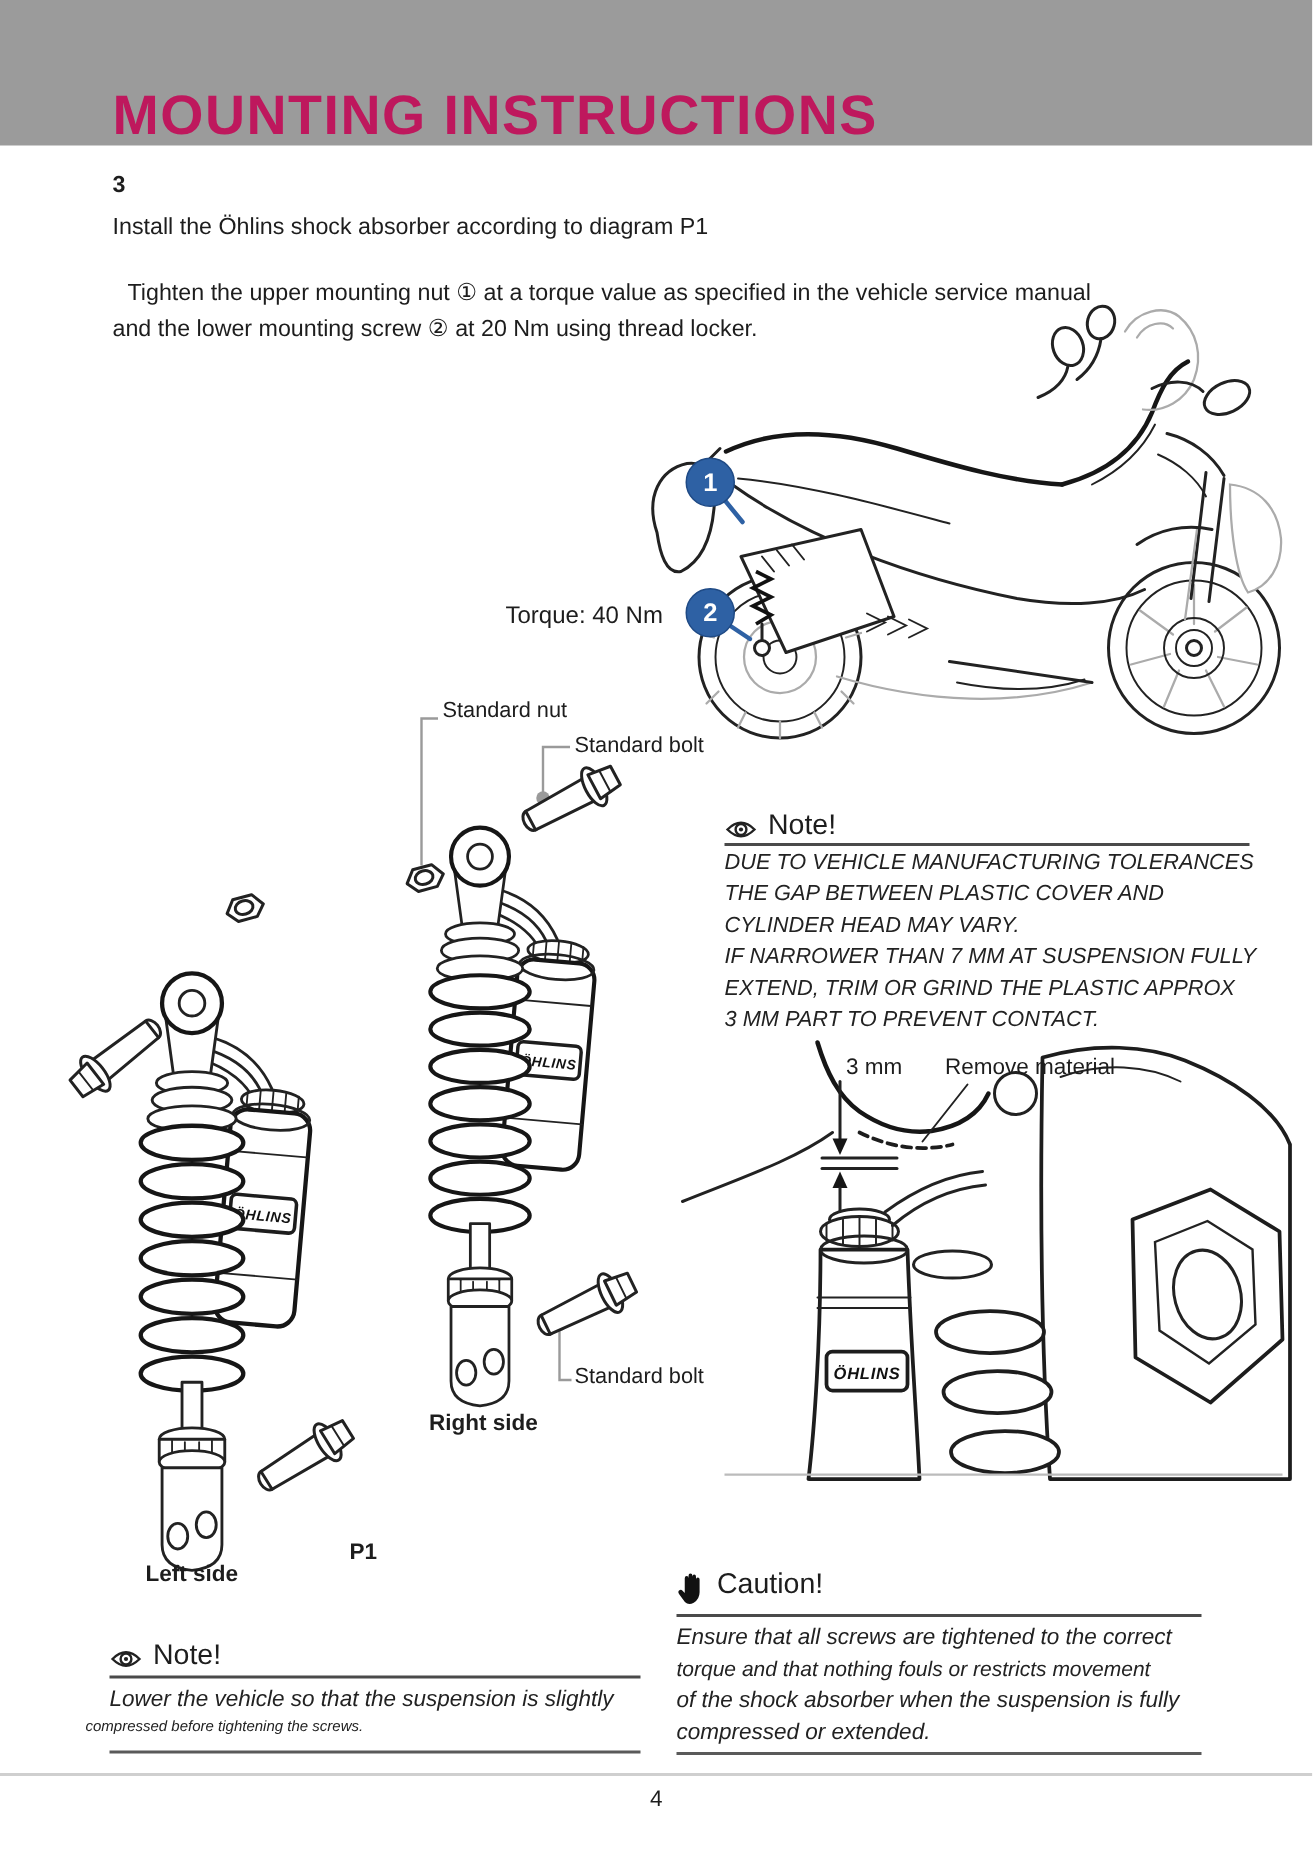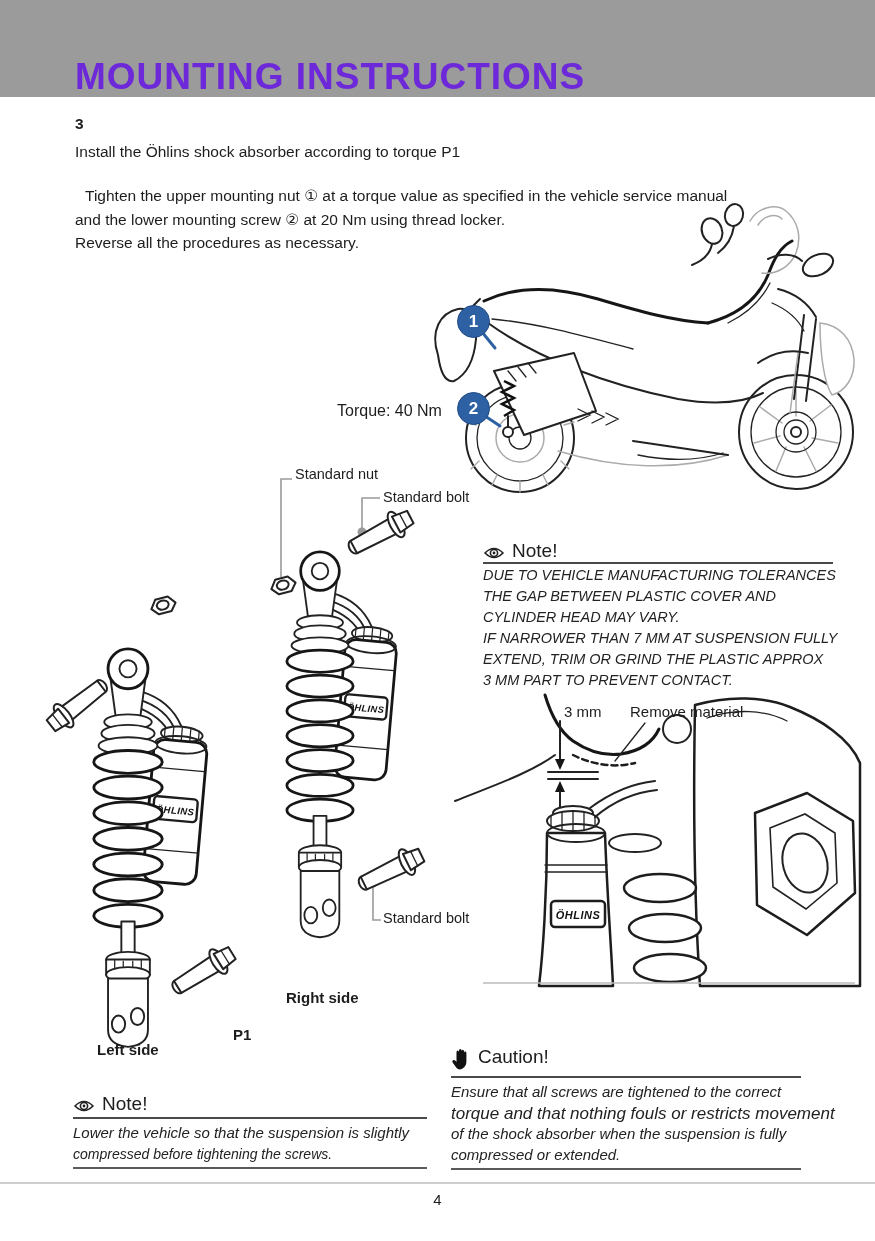--- a/index.html
+++ b/index.html
@@ -1,20 +1,20 @@
 <!DOCTYPE html>
 <html><head>
 <meta charset="utf-8">
 <style>
   html,body{margin:0;padding:0;background:#fff;}
   body{font-family:"Liberation Sans","DejaVu Sans",sans-serif;color:#1d1d1d;}
   #page{position:relative;width:875px;height:1241px;background:#fff;overflow:hidden;}
   .abs{position:absolute;}
   .banner{left:0;top:0;width:875px;height:97px;background:#9b9b9b;}
-  .title{left:75px;top:56px;font-size:37px;font-weight:bold;color:#6d28d9;letter-spacing:1px;white-space:nowrap;}
+  .title{left:75px;top:56px;font-size:37px;font-weight:bold;color:#be185d;letter-spacing:1px;white-space:nowrap;}
   .body-text{font-size:15.5px;line-height:23px;white-space:nowrap;}
   .b{font-weight:bold;}
   .sec-title{font-size:19px;font-weight:normal;white-space:nowrap;}
   .note-line{font-size:14.5px;font-style:italic;white-space:nowrap;color:#222;}
   .rule{background:#4a4a4a;height:2px;}
   .rule.thin{height:1.5px;background:#5a5a5a;}
   .fig-label{font-size:14.5px;white-space:nowrap;}
   .side-label{font-size:15px;font-weight:bold;white-space:nowrap;}
   .callout{width:31px;height:31px;border-radius:50%;background:#2e61a4;border:1.5px solid #1f4a85;
            color:#fff;font-size:17px;font-weight:bold;text-align:center;line-height:31px;}
@@ -36,24 +36,23 @@
 </style>
 </head>
 <body>
 
 <div id="page">
 
   <div class="abs banner"></div>
   <div class="abs title">MOUNTING INSTRUCTIONS</div>
 
   <div class="abs body-text b" style="left:75px;top:112px;">3</div>
-  <div class="abs body-text" style="left:75px;top:140px;">Install the Öhlins shock absorber according to torque P1</div>
+  <div class="abs body-text" style="left:75px;top:140px;">Install the Öhlins shock absorber according to diagram P1</div>
   <div class="abs body-text" style="left:75px;top:184px;margin-left:10px;">Tighten the upper mounting nut ① at a torque value as specified in the vehicle service manual</div>
   <div class="abs body-text" style="left:75px;top:208px;">and the lower mounting screw ② at 20 Nm using thread locker.</div>
-  <div class="abs body-text" style="left:75px;top:231px;">Reverse all the procedures as necessary.</div>
 
   <div class="abs body-text" style="left:337px;top:399px;font-size:16px;">Torque: 40 Nm</div>
 
   <svg style="left:428px;top:203px;" width="447" height="287" viewBox="0 0 447 287">
 
     <g>
       <circle cx="92" cy="235" r="54" class="s2"></circle>
       <circle cx="92" cy="235" r="43" class="s1"></circle>
       <g class="sg">
         <line x1="92" y1="278" x2="92" y2="289"></line>
@@ -216,21 +215,21 @@
 
     <use href="#bolt" transform="translate(302,93) rotate(-28)"></use>
     <use href="#bolt" transform="translate(53,230) rotate(142)"></use>
     <use href="#bolt" transform="translate(126,533) rotate(-32)"></use>
     <use href="#bolt" transform="translate(312,429) rotate(-26)"></use>
   </svg>
 
   <div class="abs fig-label" style="left:295px;top:466px;">Standard nut</div>
   <div class="abs fig-label" style="left:383px;top:489px;">Standard bolt</div>
   <div class="abs fig-label" style="left:383px;top:910px;">Standard bolt</div>
-  <div class="abs side-label" style="left:286px;top:989px;">Right side</div>
+  <div class="abs side-label" style="left:286px;top:940px;">Right side</div>
   <div class="abs side-label" style="left:233px;top:1026px;">P1</div>
   <div class="abs side-label" style="left:97px;top:1041px;">Left side</div>
 
   <div>
     <svg style="left:484px;top:546px;" width="20" height="14" viewBox="0 0 20 14">
       <path d="M1,7 Q10,-2 19,7 Q10,16 1,7 Z" class="s15"></path>
       <circle cx="10" cy="7" r="3.6" class="s15"></circle>
       <circle cx="10" cy="7" r="1.4" fill="#222"></circle>
     </svg>
     <div class="abs sec-title" style="left:512px;top:540px;">Note!</div>
@@ -295,35 +294,35 @@
   <div class="abs fig-label" style="left:536px;top:703px;font-size:15px;margin-left:28px;">3 mm</div>
   <div class="abs fig-label" style="left:630px;top:703px;font-size:15px;">Remove material</div>
 
   <div>
     <svg style="left:452px;top:1049px;" width="18" height="21" viewBox="0 0 18 21">
       <path d="M4.5,9 L4.5,3.2 Q4.5,1.6 5.8,1.6 Q7,1.6 7,3.2 L7,8 L7,1.6 Q7,0 8.3,0 Q9.6,0 9.6,1.6 L9.6,8 L9.6,2.2 Q9.6,0.7 10.8,0.7 Q12,0.7 12,2.2 L12,8.6 L12,4 Q12,2.6 13.2,2.6 Q14.4,2.6 14.4,4 L14.4,12.5 Q14.4,17 10.5,19.5 Q7,21.5 4.6,19 L0.8,13.8 Q-0.4,12.2 0.9,11.2 Q2,10.4 3.2,11.6 L4.5,13 Z" fill="#111"></path>
     </svg>
     <div class="abs sec-title" style="left:478px;top:1046px;">Caution!</div>
     <div class="abs rule" style="left:451px;top:1076px;width:350px;"></div>
     <div class="abs note-line" style="left:451px;top:1083px;font-size:15px;">Ensure that all screws are tightened to the correct</div>
-    <div class="abs note-line" style="left:451px;top:1104px;font-size:17px;">torque and that nothing fouls or restricts movement</div>
+    <div class="abs note-line" style="left:451px;top:1104px;font-size:14px;">torque and that nothing fouls or restricts movement</div>
     <div class="abs note-line" style="left:451px;top:1125px;font-size:15px;">of the shock absorber when the suspension is fully</div>
     <div class="abs note-line" style="left:451px;top:1146px;font-size:15px;">compressed or extended.</div>
     <div class="abs rule thin" style="left:451px;top:1168px;width:350px;"></div>
   </div>
 
   <div>
     <svg style="left:74px;top:1099px;" width="20" height="14" viewBox="0 0 20 14">
       <path d="M1,7 Q10,-2 19,7 Q10,16 1,7 Z" class="s15"></path>
       <circle cx="10" cy="7" r="3.6" class="s15"></circle>
       <circle cx="10" cy="7" r="1.4" fill="#222"></circle>
     </svg>
     <div class="abs sec-title" style="left:102px;top:1093px;">Note!</div>
     <div class="abs rule" style="left:73px;top:1117px;width:354px;"></div>
     <div class="abs note-line" style="left:73px;top:1124px;font-size:15px;">Lower the vehicle so that the suspension is slightly</div>
-    <div class="abs note-line" style="left:73px;top:1146px;font-size:14px;">compressed before tightening the screws.</div>
+    <div class="abs note-line" style="left:57px;top:1146px;font-size:10px;">compressed before tightening the screws.</div>
     <div class="abs rule thin" style="left:73px;top:1167px;width:354px;"></div>
   </div>
 
   <div class="abs footer-line"></div>
   <div class="abs page-num">4</div>
 
 </div>
 
 </body></html>

